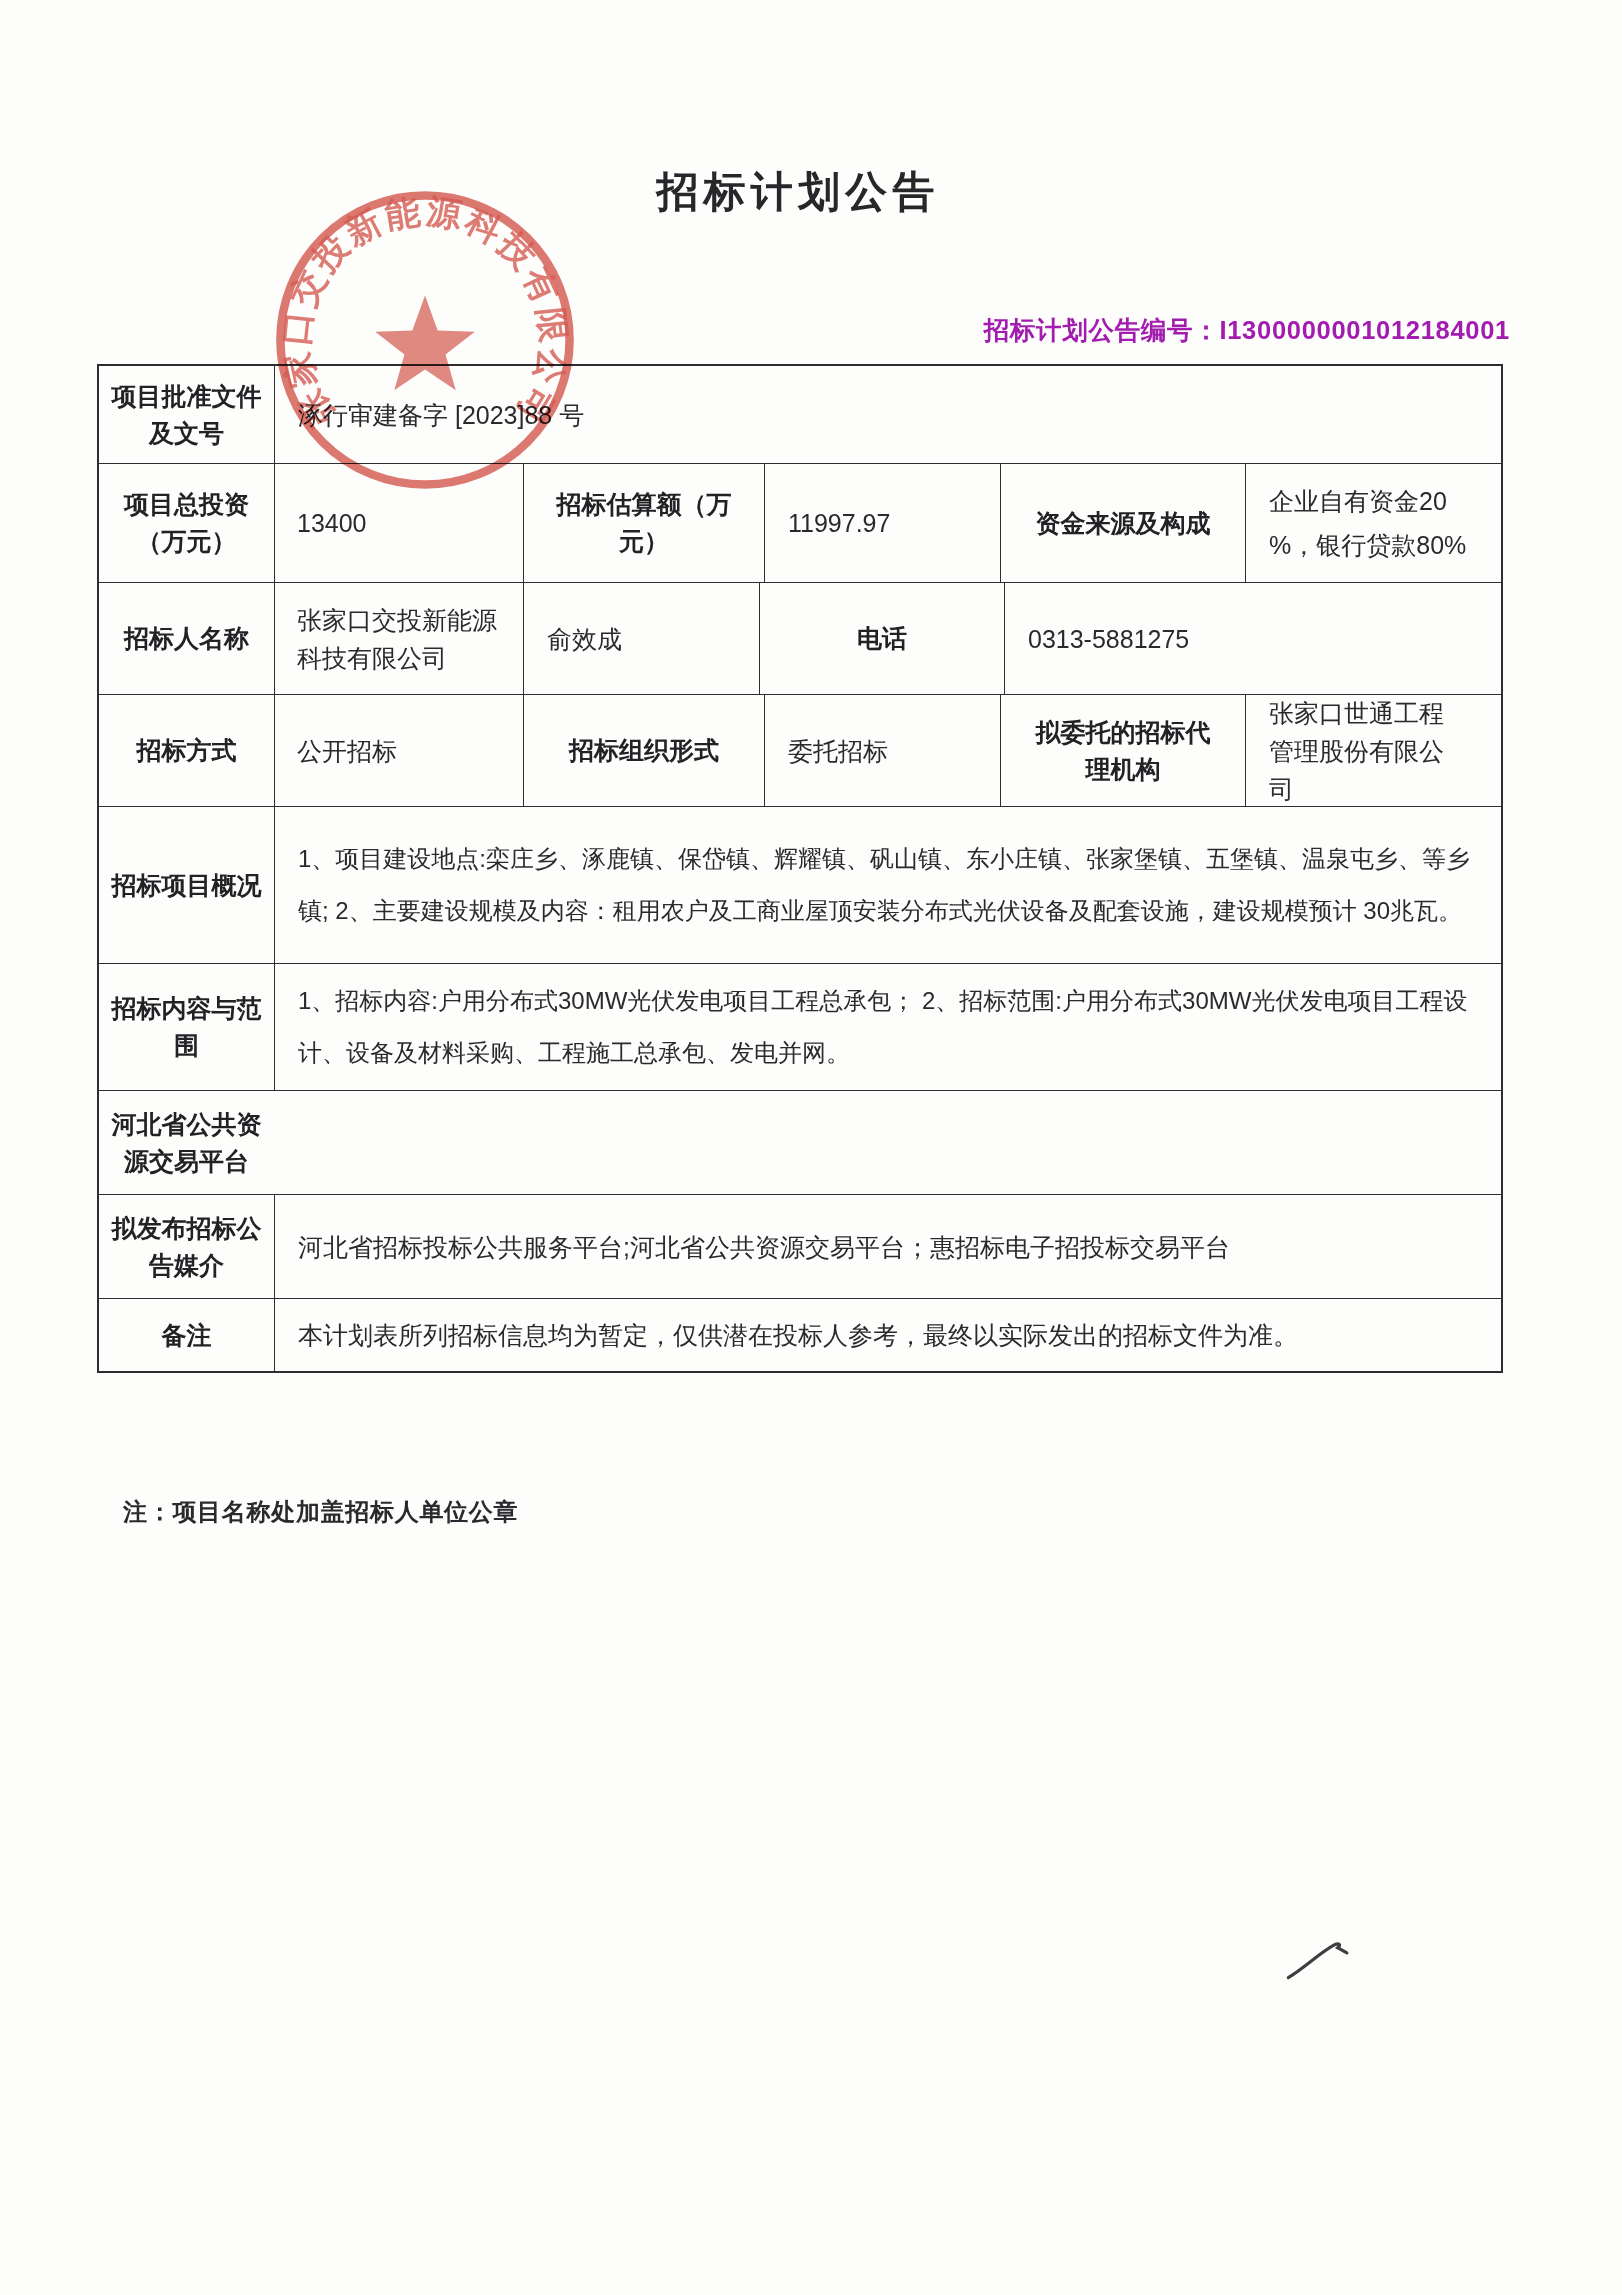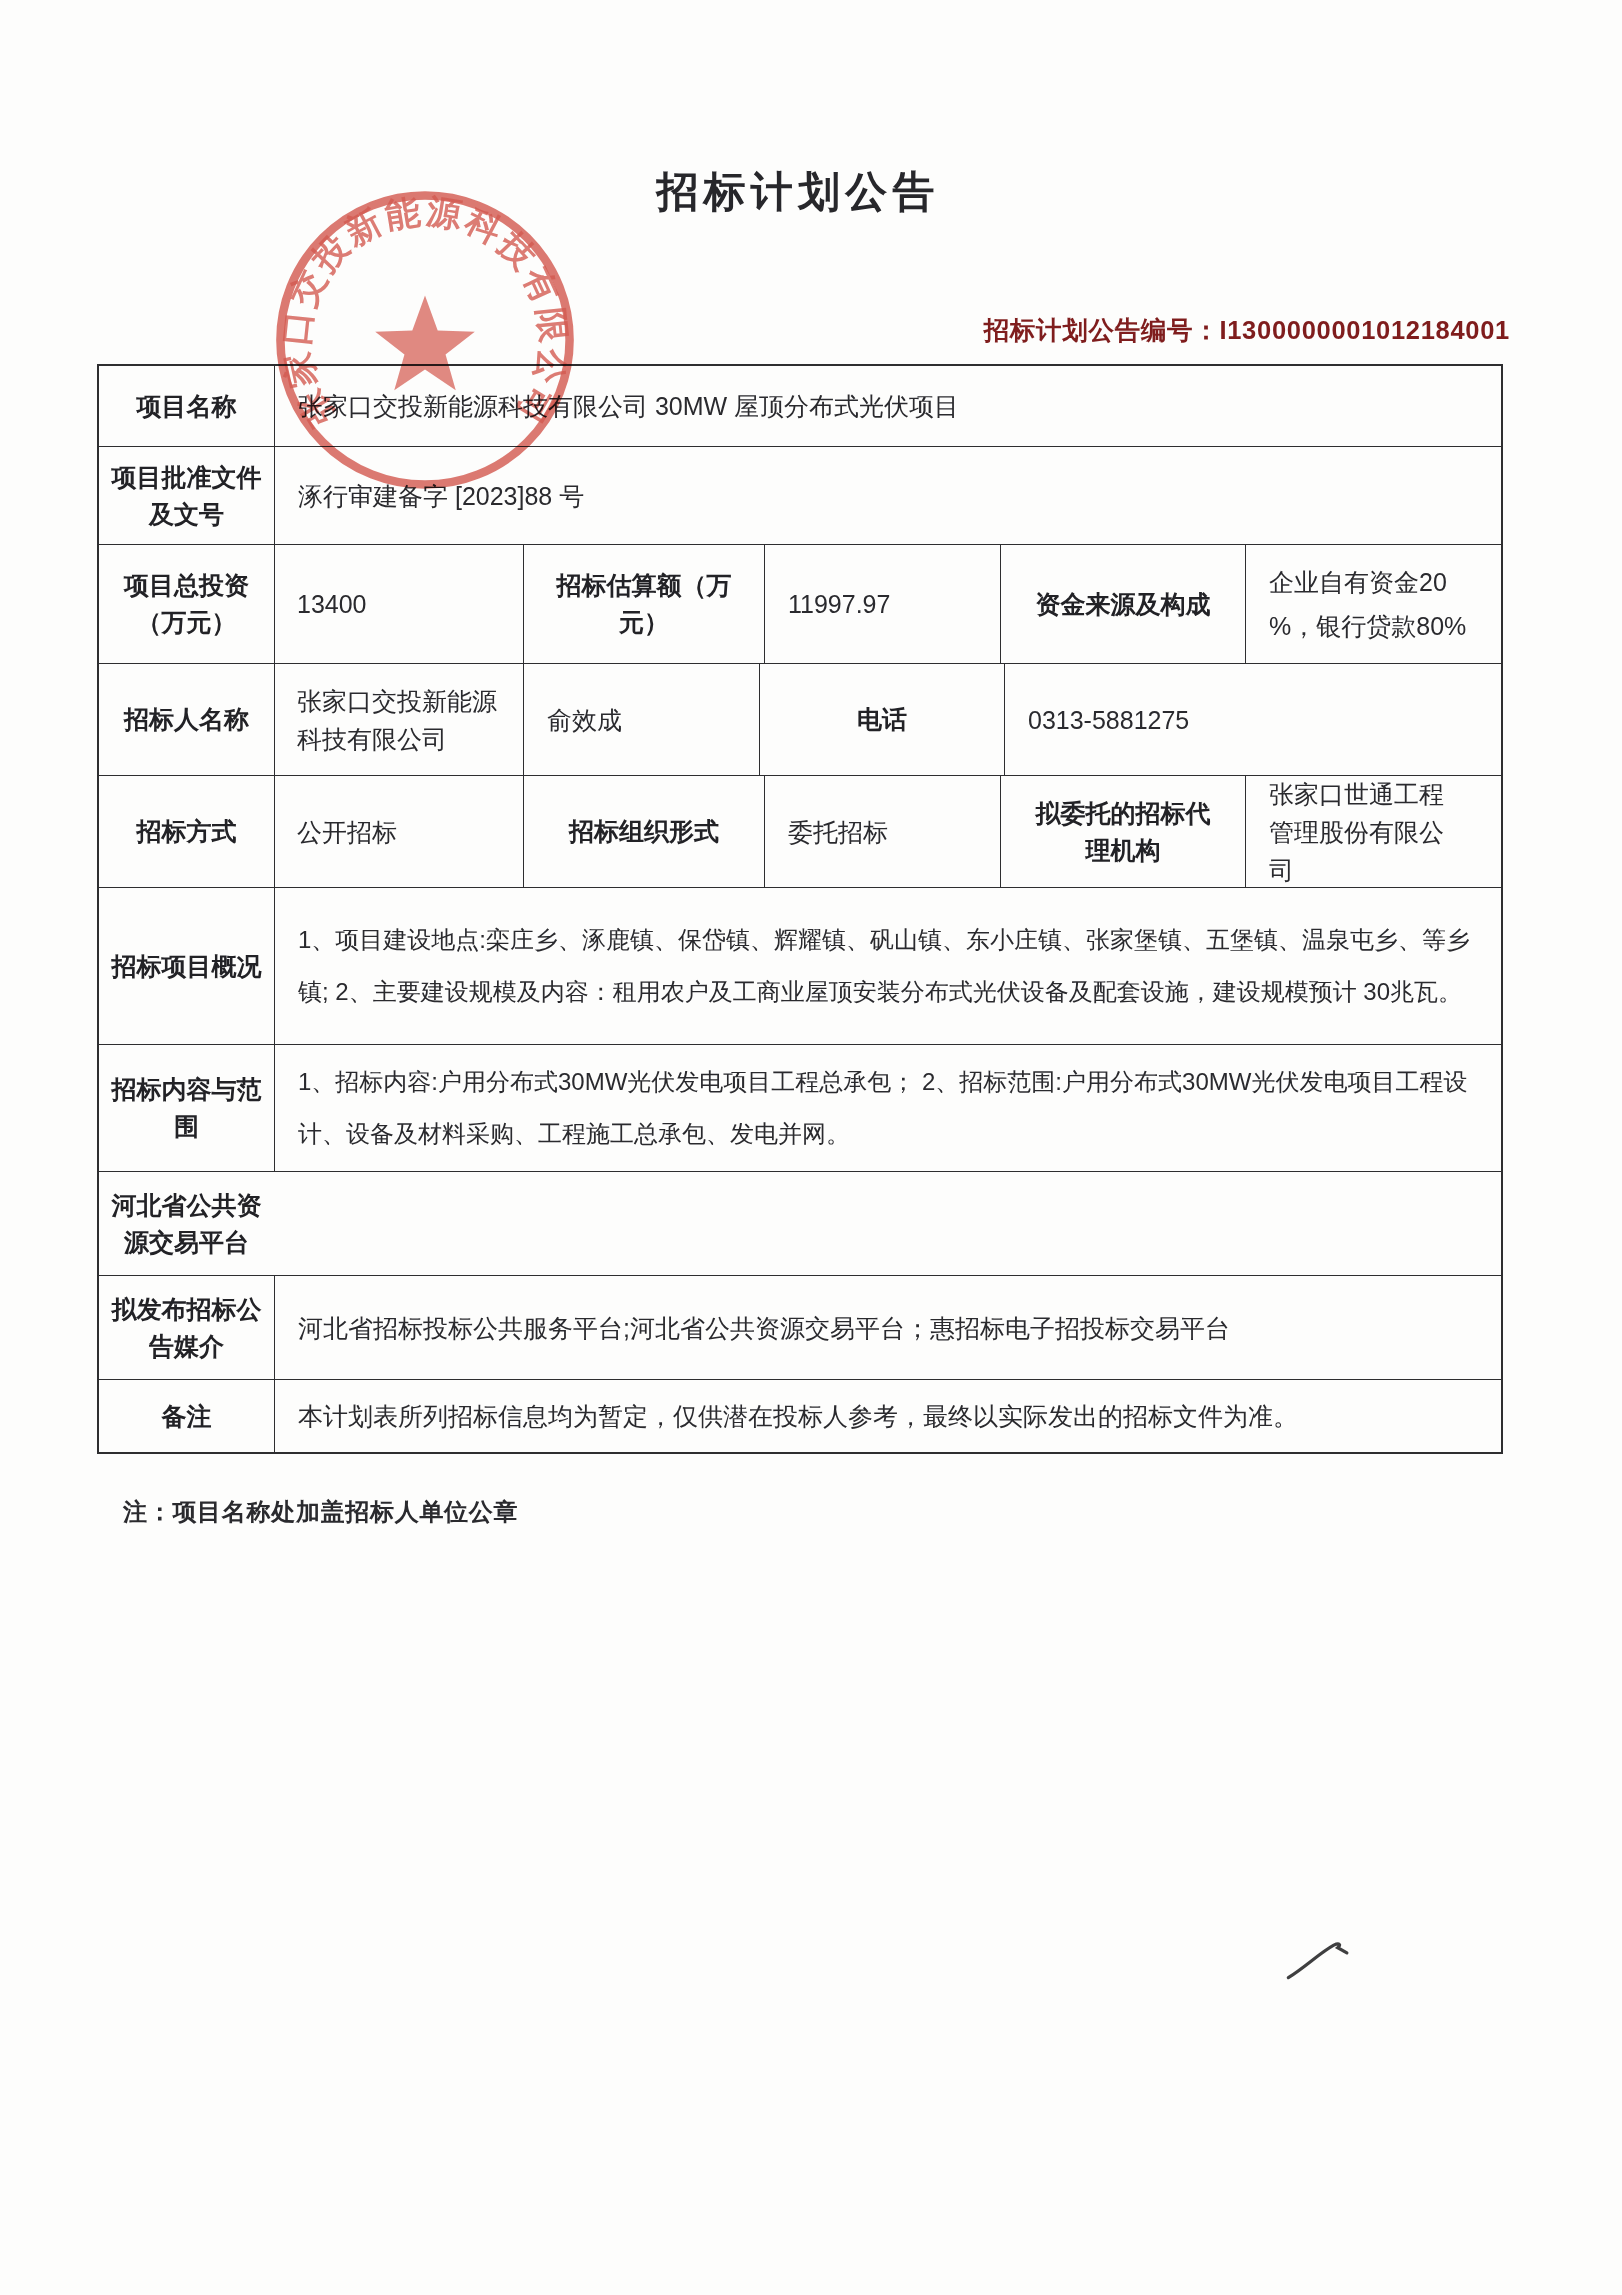--- a/index.html
+++ b/index.html
@@ -12,21 +12,21 @@
     color:#1f1f1f;
     overflow:hidden;
   }
   .doc-title{
     position:absolute;left:97px;top:164px;width:1402px;
     text-align:center;font-size:42px;font-weight:700;letter-spacing:5.2px;
     color:#27272b;
   }
   .announce-line{
     position:absolute;left:97px;top:313px;width:1413px;
-    text-align:right;font-size:25.5px;font-weight:700;color:#7f1d1d;
+    text-align:right;font-size:25.5px;font-weight:700;color:#a21caf;
     letter-spacing:0.7px;
   }
   .tbl{
     position:absolute;left:97px;top:364px;width:1402px;
     border:2px solid #2e2e30;box-sizing:content-box;
     font-size:25px;
   }
   .row{display:flex;border-top:1.3px solid #2e2e30;}
   .row:first-child{border-top:none;}
   .cell{
@@ -76,24 +76,20 @@
 <div class="page">
 
   <div class="doc-title">招标计划公告</div>
 
   <div class="announce-line">
     <span>招标计划公告编号：</span><span>I1300000001012184001</span>
   </div>
 
   <div class="tbl">
 
-    <div class="row h1">
-      <div class="cell lbl w-lbl">项目名称</div>
-      <div class="cell val w-full">张家口交投新能源科技有限公司 30MW 屋顶分布式光伏项目</div>
-    </div>
 
     <div class="row h2">
       <div class="cell lbl w-lbl">项目批准文件及文号</div>
       <div class="cell val w-full">涿行审建备字 [2023]88 号</div>
     </div>
 
     <div class="row h3">
       <div class="cell lbl w-lbl">项目总投资（万元）</div>
       <div class="cell val w2">13400</div>
       <div class="cell lbl w3">招标估算额（万元）</div>

